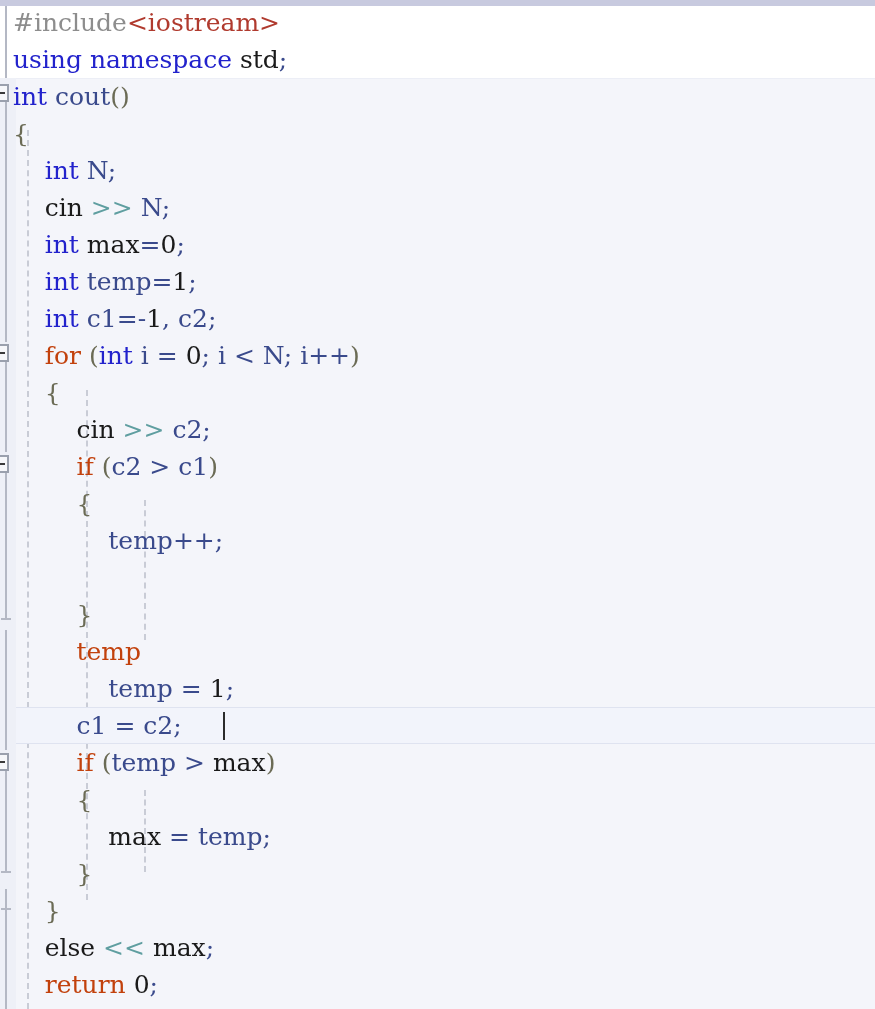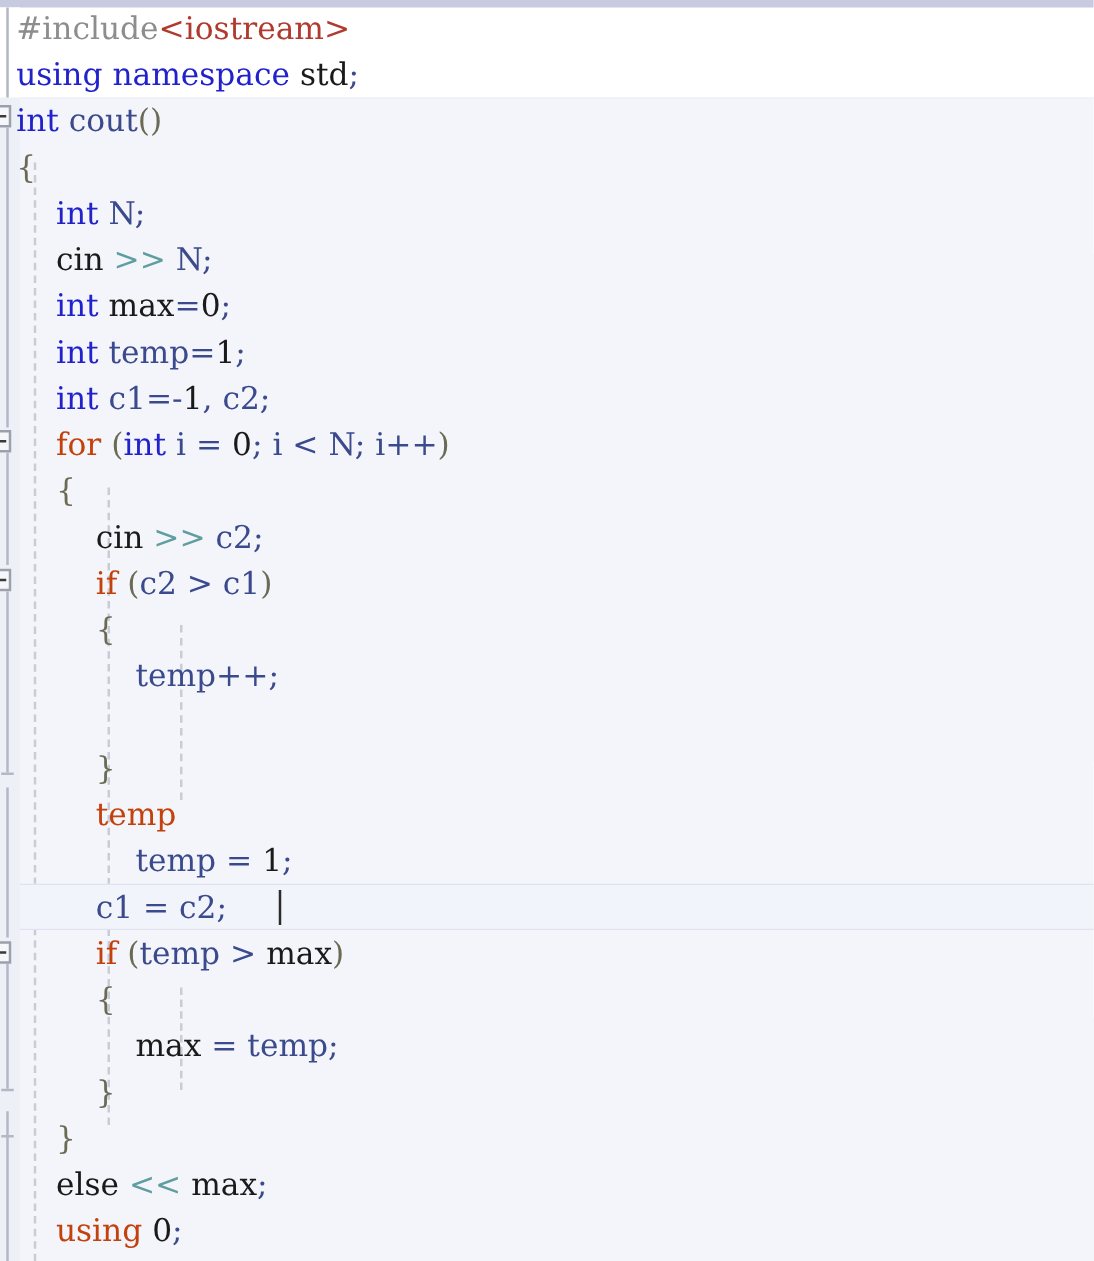--- a/index.html
+++ b/index.html
@@ -228,16 +228,16 @@
       <div class="line" style="top: 596px; padding-left: 5px;"><span class="pad">         </span><span class="t-punct">}</span></div>
       <div class="line" style="top: 633px; padding-left: 5px;"><span class="pad">         </span><span class="t-ctl">temp</span></div>
       <div class="line" style="top: 670px; padding-left: 5px;"><span class="pad">             </span><span class="t-id">temp </span><span class="t-sym">= </span><span class="t-num">1</span><span class="t-sym">;</span></div>
       <div class="line" style="top: 707px; padding-left: 5px;"><span class="pad">         </span><span class="t-id">c1 </span><span class="t-sym">= </span><span class="t-id">c2</span><span class="t-sym">;</span></div>
       <div class="line" style="top: 744px; padding-left: 5px;"><span class="pad">         </span><span class="t-ctl">if </span><span class="t-punct">(</span><span class="t-id">temp </span><span class="t-sym">&gt; </span><span class="t-plain">max</span><span class="t-punct">)</span></div>
       <div class="line" style="top: 781px; padding-left: 5px;"><span class="pad">         </span><span class="t-punct">{</span></div>
       <div class="line" style="top: 818px; padding-left: 5px;"><span class="pad">             </span><span class="t-plain">max </span><span class="t-sym">= </span><span class="t-id">temp</span><span class="t-sym">;</span></div>
       <div class="line" style="top: 855px; padding-left: 5px;"><span class="pad">         </span><span class="t-punct">}</span></div>
       <div class="line" style="top: 892px; padding-left: 5px;"><span class="pad">     </span><span class="t-punct">}</span></div>
       <div class="line" style="top: 929px; padding-left: 5px;"><span class="pad">     </span><span class="t-plain">else </span><span class="t-op">&lt;&lt;</span><span class="t-plain"> max</span><span class="t-sym">;</span></div>
-      <div class="line" style="top: 966px; padding-left: 5px;"><span class="pad">     </span><span class="t-ctl">using </span><span class="t-num">0</span><span class="t-sym">;</span></div>
+      <div class="line" style="top: 966px; padding-left: 5px;"><span class="pad">     </span><span class="t-ctl">return </span><span class="t-num">0</span><span class="t-sym">;</span></div>
     </div>
 
 </div>
 
 </body></html>

